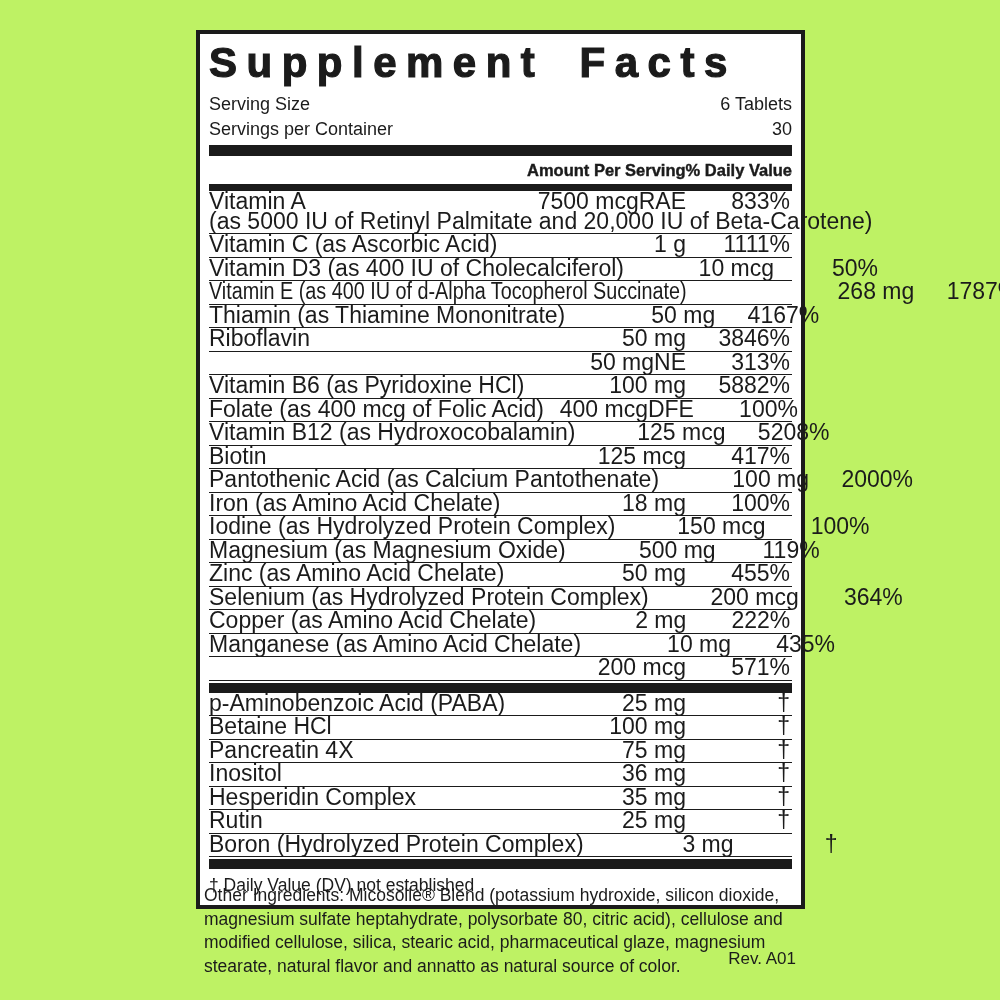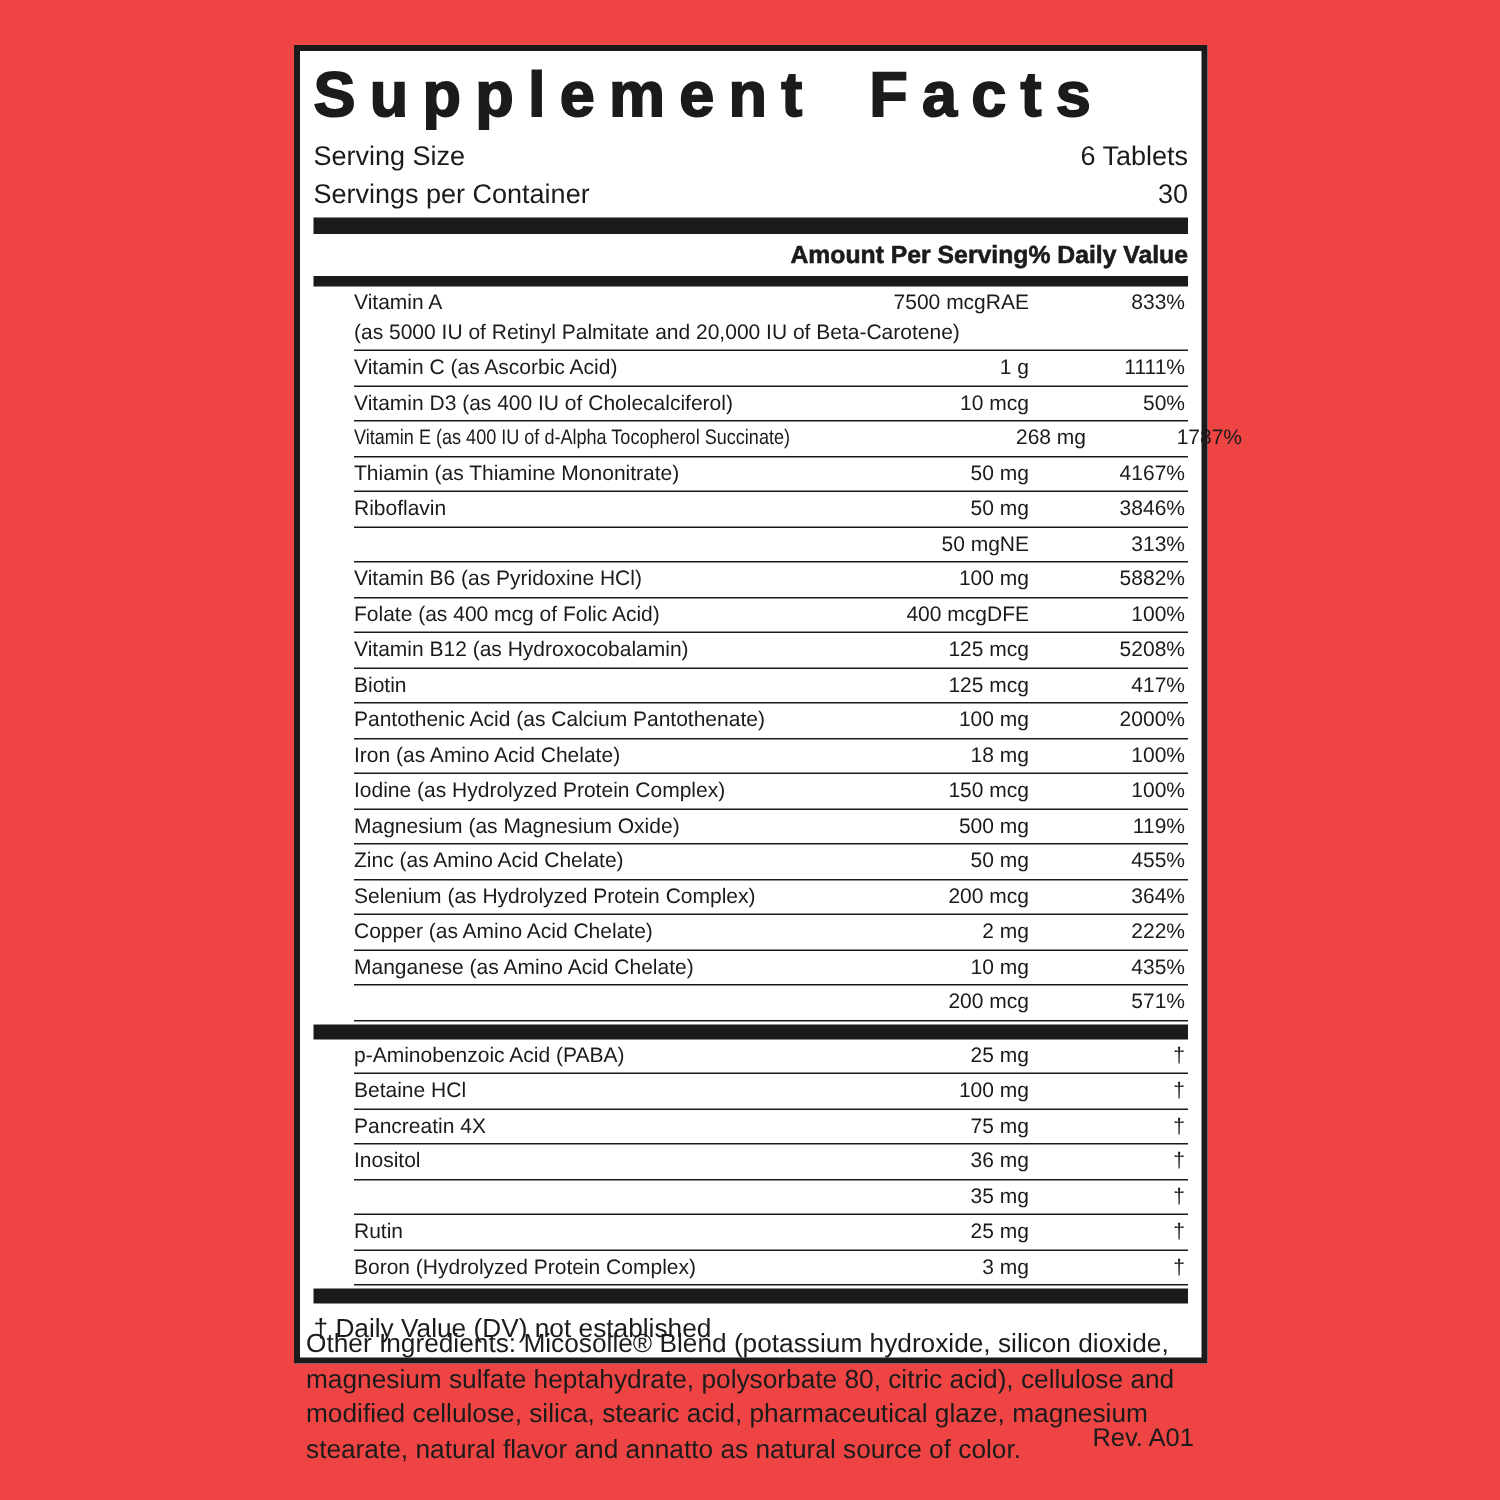--- a/index.html
+++ b/index.html
@@ -1,39 +1,39 @@
 <!DOCTYPE html>
 <html><head>
 <meta charset="utf-8">
 <style>
   * { margin:0; padding:0; box-sizing:border-box; }
   html,body { width:1000px; height:1000px; background:#ffffff;
     font-family:"Liberation Sans", sans-serif; color:#1b1b1b; }
-  .stage { position:relative; width:1000px; height:1000px; background:#ef4444; overflow:hidden; }
+  .stage { position:relative; width:1000px; height:1000px; background:#bef264; overflow:hidden; }
 
   .panel { position:absolute; left:196px; top:30px; width:609px;
     border:4px solid #1b1b1b; background:#fff; padding:4px 9px 8px 9px; }
 
   .sf-title { font-weight:bold; font-size:42px; line-height:1.1;
     letter-spacing:9.5px; word-spacing:14px; white-space:nowrap;
     -webkit-text-stroke:1.2px #1b1b1b; margin:2px 0 6px 0; }
 
   .kv { display:flex; justify-content:space-between; font-size:18px; line-height:25px; }
 
   .bar { background:#1b1b1b; height:11px; margin-top:3px; }
   .bar.mid { height:7px; margin-top:0; }
   .bar.sect { height:10px; margin-top:2px; }
 
   .head-row { display:flex; justify-content:flex-end; font-weight:bold;
     font-size:16.5px; padding:5px 0 4px 0; -webkit-text-stroke:0.4px #1b1b1b; }
 
   .rows { width:100%; }
   .row { display:grid; grid-template-columns:1fr 150px 106px;
     border-bottom:1.5px solid #1b1b1b; padding:1px 0 2px 0;
-    font-size:14px; line-height:19.5px; align-items:end;margin-left:27px; }
+    font-size:23px; line-height:19.5px; align-items:end; }
   .row:last-child { border-bottom:1.5px solid #1b1b1b; }
   .row .name { white-space:nowrap; grid-column:1; grid-row:1; }
   .row .name.condensed { transform:scaleX(0.86); transform-origin:0 100%; }
   .row .amt { text-align:right; white-space:nowrap; grid-column:2; grid-row:1; }
   .row .dv  { text-align:right; white-space:nowrap; grid-column:3; grid-row:1; padding-right:2px; }
   .row .sub { grid-column:1 / -1; grid-row:2; white-space:nowrap; display:none; }
 
   .footnote { font-size:17.5px; padding:6px 0 1px 0; }
 
   .other-ing { position:absolute; left:204px; top:884px; width:599px;
@@ -211,20 +211,21 @@
     <span class="dv">†</span>
 
   </div>
         <div class="row">
     <span class="name">Inositol</span>
     <span class="amt">36 mg</span>
     <span class="dv">†</span>
 
   </div>
         <div class="row">
+    <span class="name">Hesperidin Complex</span>
     <span class="amt">35 mg</span>
     <span class="dv">†</span>
 
   </div>
         <div class="row">
     <span class="name">Rutin</span>
     <span class="amt">25 mg</span>
     <span class="dv">†</span>
 
   </div>

